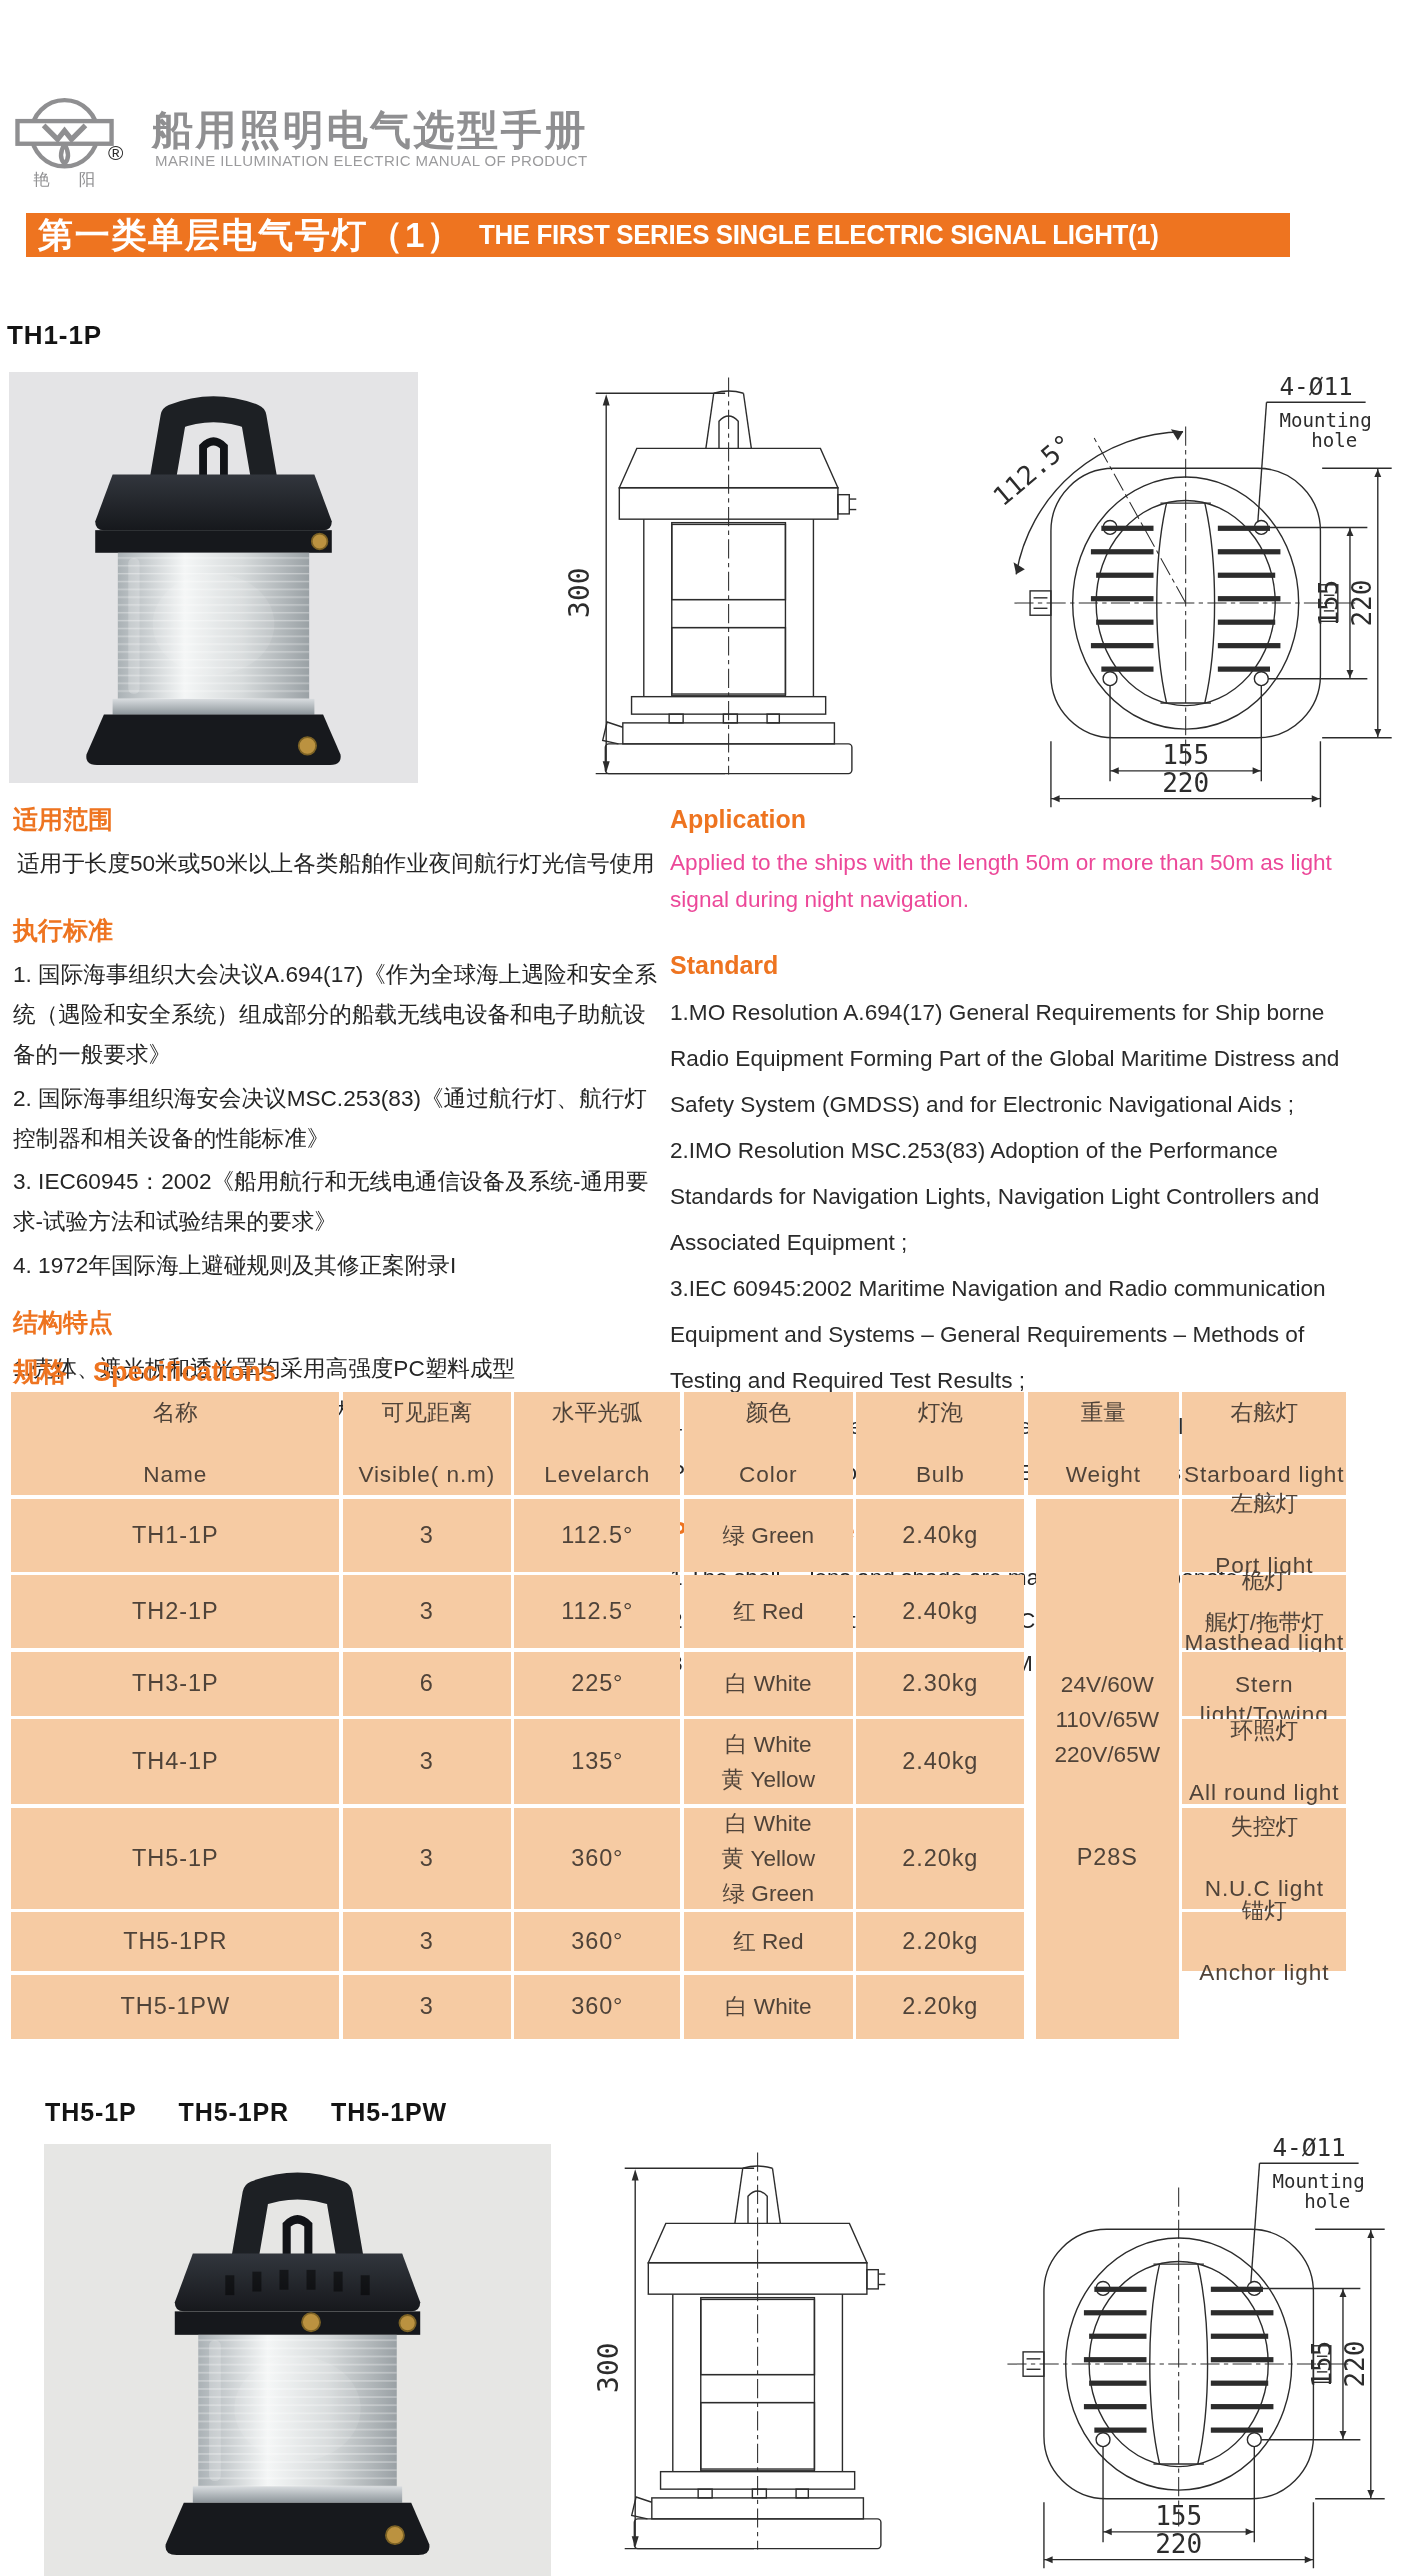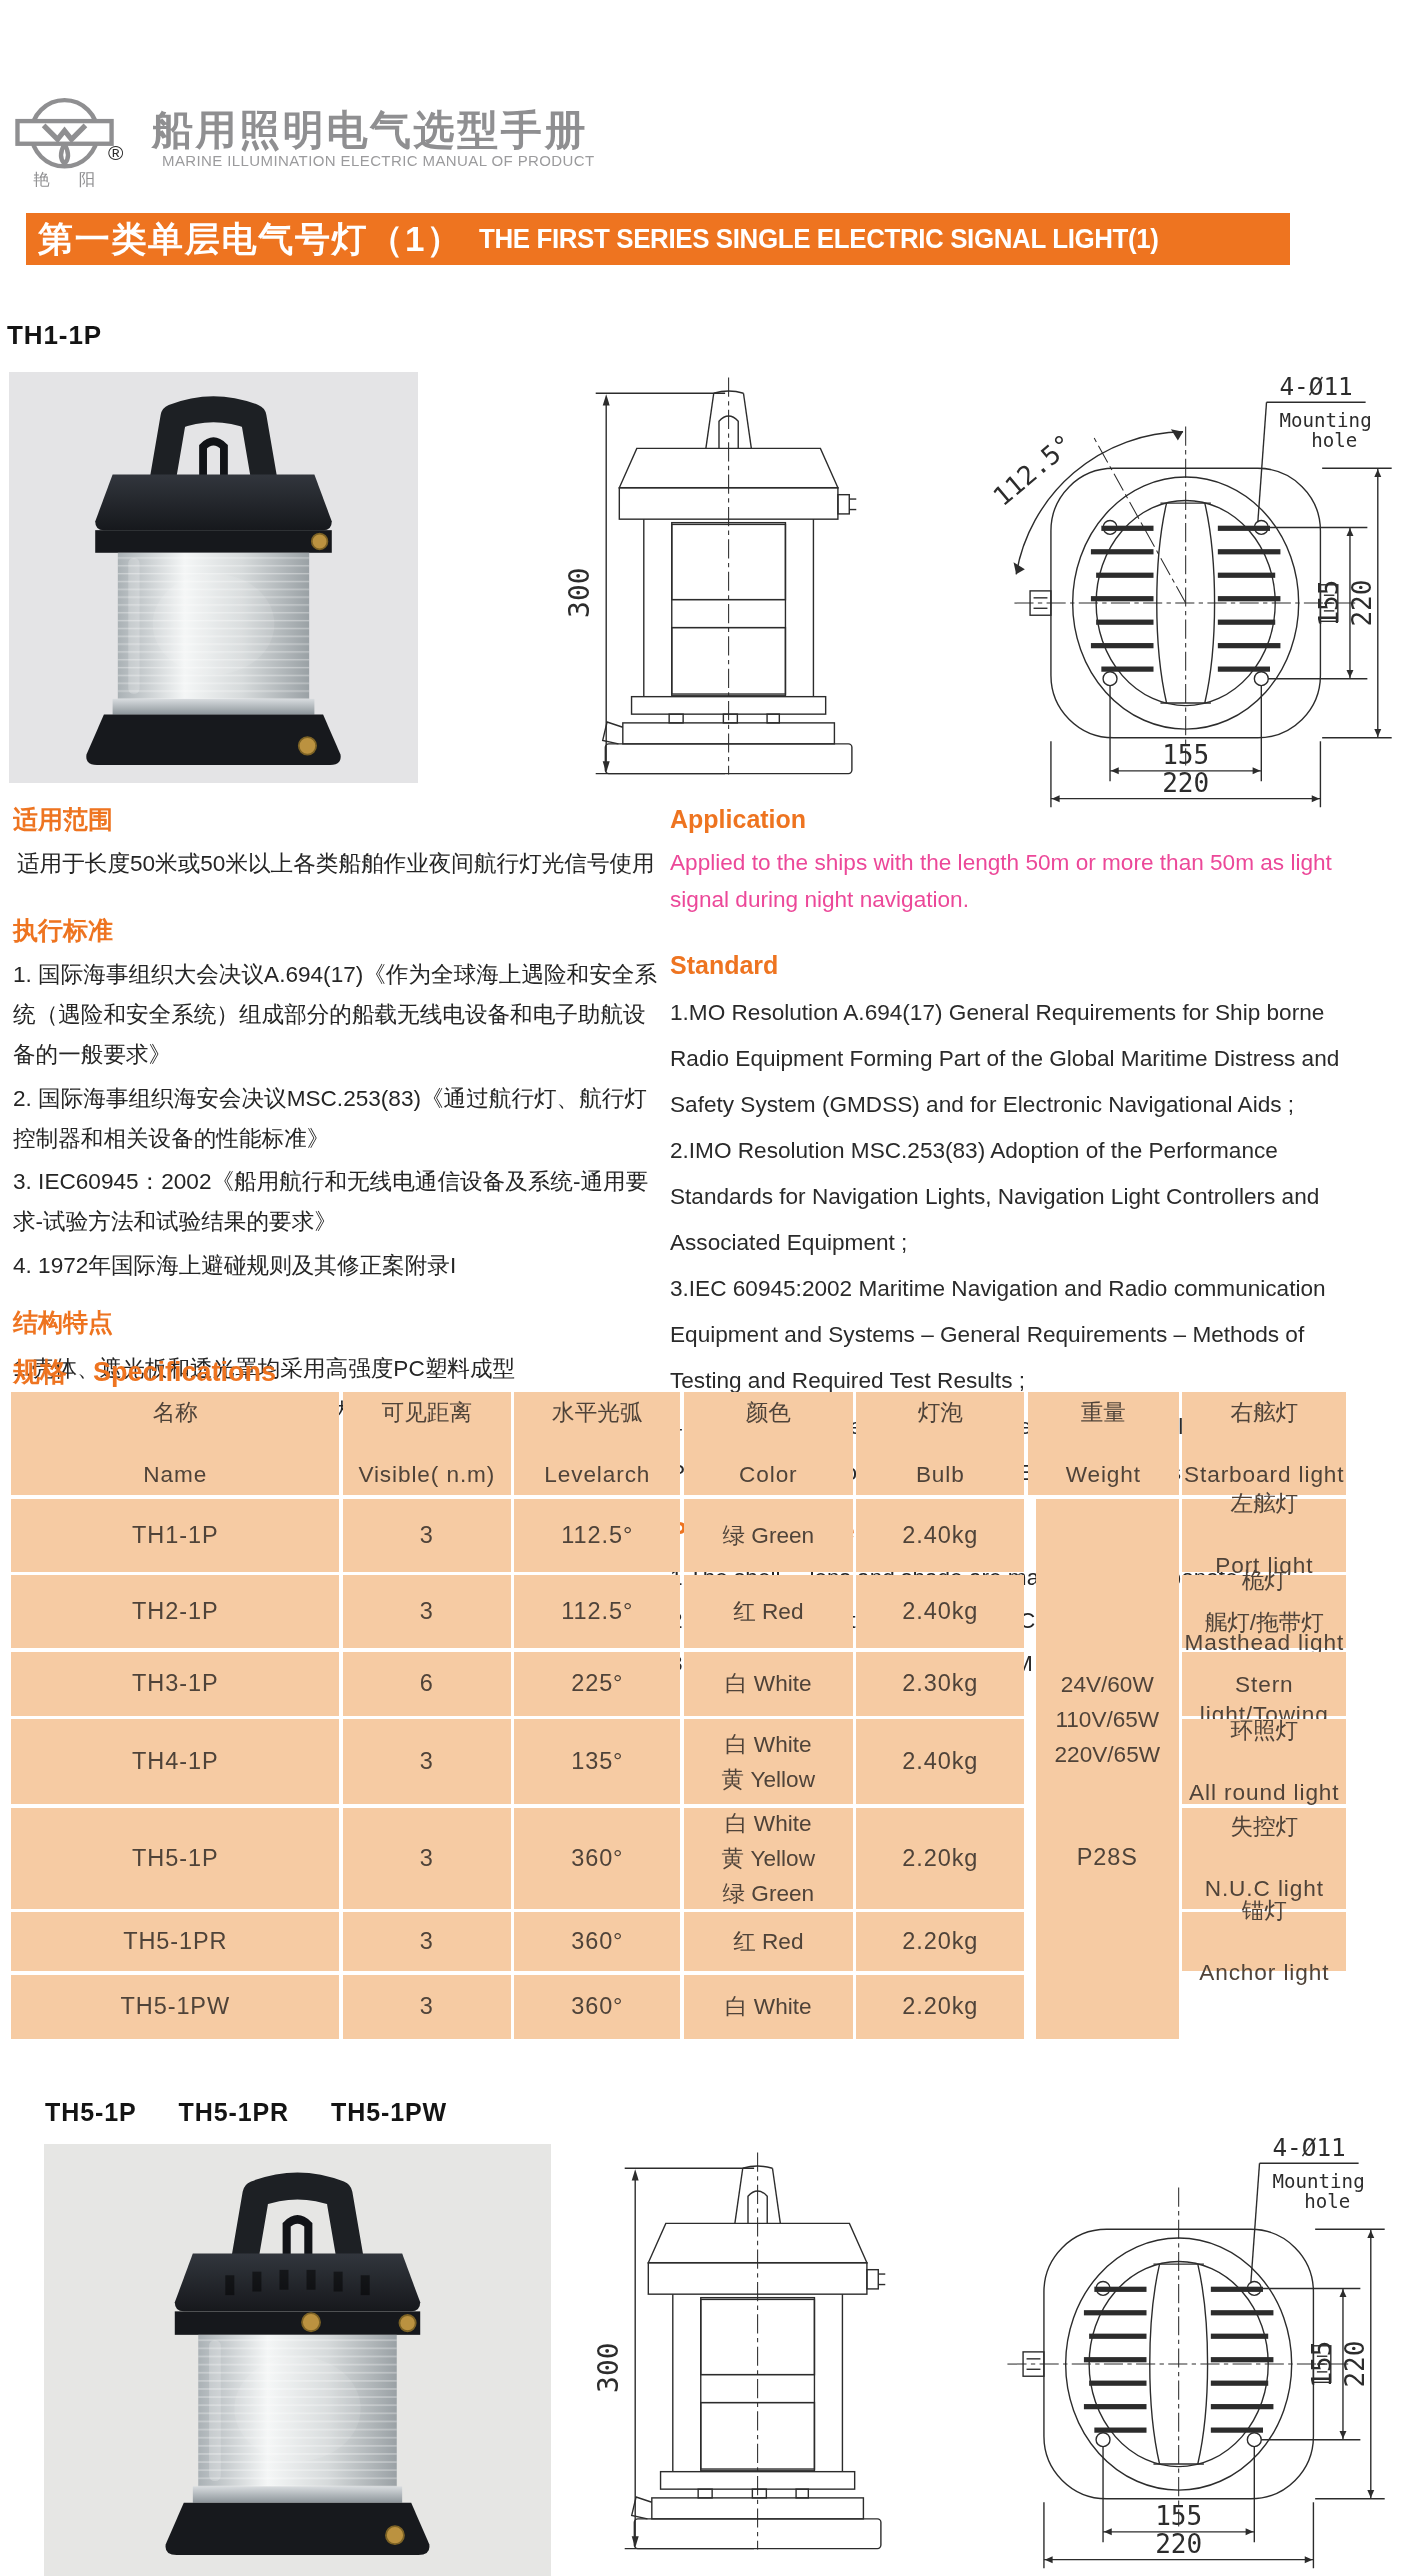--- a/index.html
+++ b/index.html
@@ -1,23 +1,23 @@
 <!DOCTYPE html>
 <html style="font-size:14px"><head>
 <meta charset="utf-8">
 <style>
   html,body{margin:0;padding:0;background:#ffffff;}
   body{width:1407px;height:2576px;position:relative;font-family:"Liberation Sans",sans-serif;color:#222;overflow:hidden;}
   .abs{position:absolute;}
   
   .brand-title{left:152px;top:103px;font-size:41px;font-weight:bold;color:#8f8f91;letter-spacing:2.6px;}
-  .brand-sub{left:162px;top:152px;font-size:15px;color:#9b9b9d;letter-spacing:0.4px;}
+  .brand-sub{left:155px;top:152px;font-size:15px;color:#9b9b9d;letter-spacing:0.4px;}
   .logo-cn{font-size:19px;color:#8f8f91;letter-spacing:14px;}
   
-  .banner{left:26px;top:213px;width:1264px;height:52px;background:#EE7420;display:flex;align-items:center;padding-left:12px;box-sizing:border-box;}
+  .banner{left:26px;top:213px;width:1264px;height:44px;background:#EE7420;display:flex;align-items:center;padding-left:12px;box-sizing:border-box;}
   .banner .cn{font-size:35px;font-weight:bold;color:#fff;letter-spacing:1.7px;}
   .banner .en{font-size:27px;font-weight:bold;color:#fff;margin-left:15.7px;letter-spacing:-0.4px;transform:scaleX(.96);transform-origin:left;white-space:nowrap;}
   .model-top{left:7px;top:320px;font-size:26px;font-weight:bold;color:#141414;letter-spacing:0.9px;}
   .photo{background:#e4e4e6;}
   
   .col{line-height:1.0;}
   .h-orange{color:#EE7420;font-weight:bold;font-size:25px;margin:0 0 12px 0;}
   .cn-body{font-size:22.6px;line-height:39px;color:#252525;margin:4px;}
   .cn-item{font-size:22.6px;line-height:40px;color:#252525;margin:0 0 3.5px 0;}
   .en-body{font-size:22.6px;line-height:37px;color:#ec4899;margin:0;}

